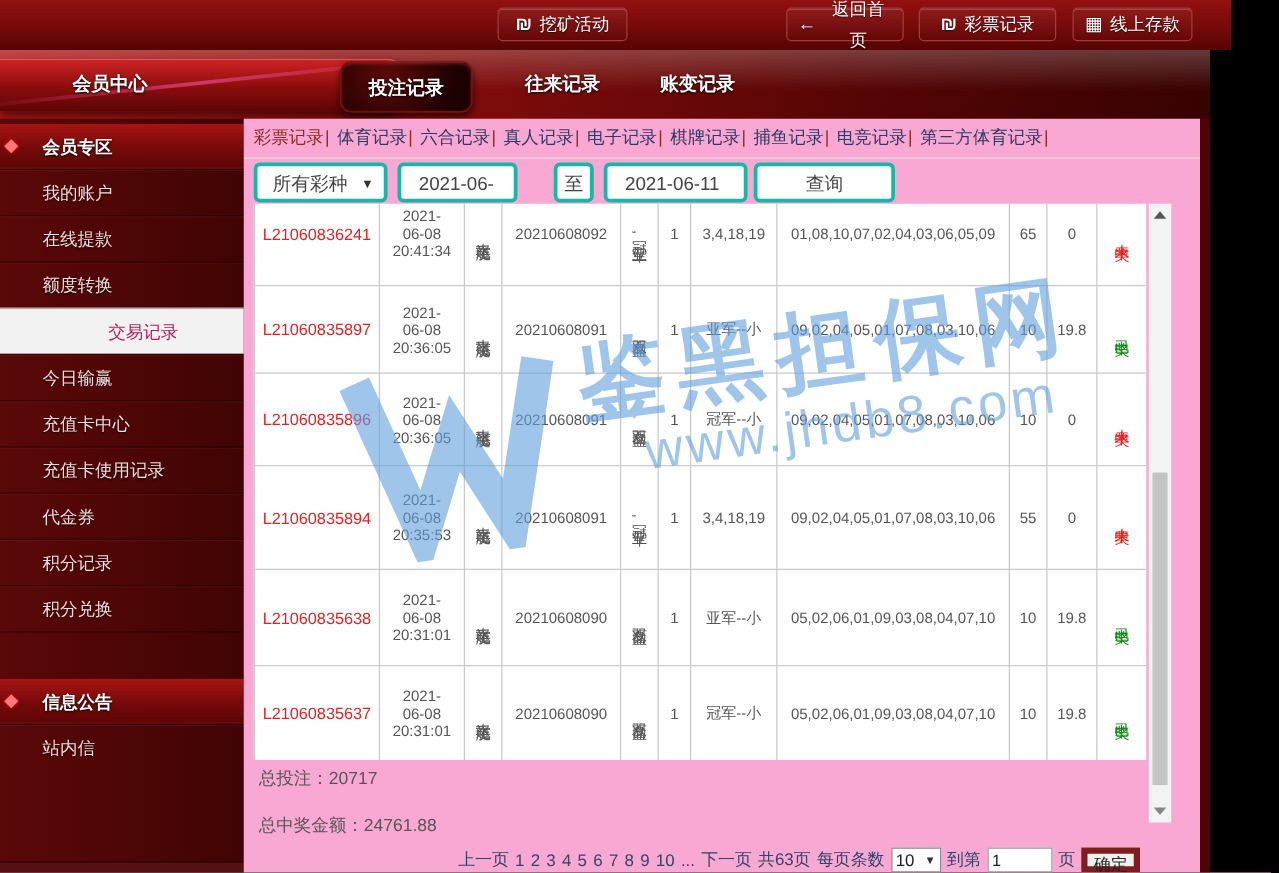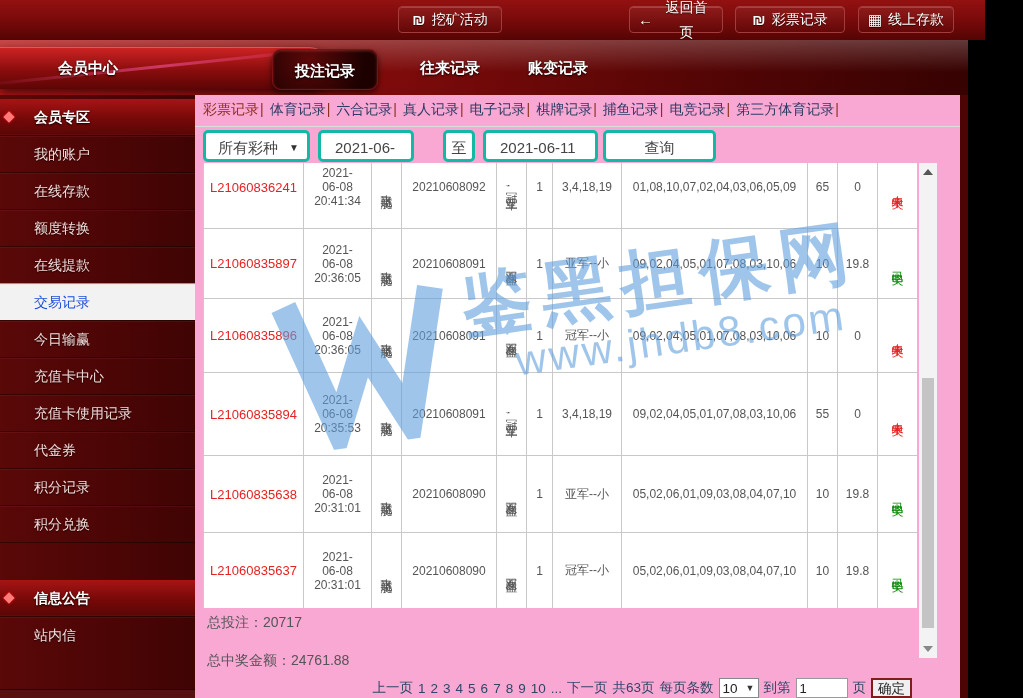--- a/index.html
+++ b/index.html
@@ -80,21 +80,21 @@
     position:absolute; left:5px; top:14px; width:8px; height:8px;
     background:#ff7a7a; transform:rotate(45deg); box-shadow:0 0 3px #f00;
   }
   .side-item {
     height:37px; line-height:36px; padding-left:34px; cursor:pointer;
     color:#f3dcdc; font-size:14px;
     border-top:1px solid rgba(0,0,0,.38);
     box-shadow:inset 0 1px 0 rgba(255,120,120,.08);
     text-shadow:0 1px 1px rgba(0,0,0,.7);
   }
-  .side-item.active { background:#f2f2f2; color:#1d4ed8; text-shadow:none; font-weight:normal; }
+  .side-item.active { background:#f2f2f2; color:#be185d; text-shadow:none; font-weight:normal;text-align:center; }
   .side-gap { height:38px; border-top:1px solid rgba(0,0,0,.38); }
   .side-bottom {
     position:absolute; left:0; bottom:0; width:100%; height:9px;
     background:#551111; border-top:1px solid #250000;
   }
   
   .panel {
     position:absolute; left:195px; top:95px; width:765px; height:603px;
     background:#f9a8d4; overflow:hidden;
   }
@@ -161,21 +161,21 @@
     padding:0 3px; color:#222; cursor:pointer;
   }
   .pg-select .arr { font-size:9px; color:#333; }
   .pg-input {
     width:52px; height:20px; border:1px solid #999; background:#fff;
     font-size:13px; color:#222; padding-left:3px;
     font-family:"Liberation Sans","DejaVu Sans",sans-serif;
   }
   .pg-confirm {
     height:20px; line-height:18px; padding:0 5px; cursor:pointer;
-    border:2px solid #7f1d1d; background:#f0f0f0; color:#222;
+    border:5px solid #7f1d1d; background:#f0f0f0; color:#222;
   }
   
   .watermark {
     position:absolute; left:278px; top:243px; width:770px; height:200px;
     transform:rotate(-8deg); z-index:40; pointer-events:none;
     display:flex; align-items:flex-start; gap:16px;
     color:rgba(95,158,221,.6);
   }
   .wm-text { display:flex; flex-direction:column; }
   .wm-brand { font-size:70px; font-weight:bold; letter-spacing:10px; line-height:1.05; }
@@ -215,23 +215,22 @@
   </div>
 </div>
 
 <div class="sidebar">
   <div class="side-spacer"></div>
   <div class="side-header">
     <span class="diamond-icon"></span>
     <span>会员专区</span>
   </div>
   <div class="side-item">我的账户</div>
-  <div class="side-item">在线存款</div>
+  <div class="side-item">在线提款</div>
   <div class="side-item">额度转换</div>
-  <div class="side-item">在线提款</div>
   <div class="side-item active">交易记录</div>
   <div class="side-item">今日输赢</div>
   <div class="side-item">充值卡中心</div>
   <div class="side-item">充值卡使用记录</div>
   <div class="side-item">代金券</div>
   <div class="side-item">积分记录</div>
   <div class="side-item">积分兑换</div>
   <div class="side-gap"></div>
   <div class="side-header">
     <span class="diamond-icon"></span>

